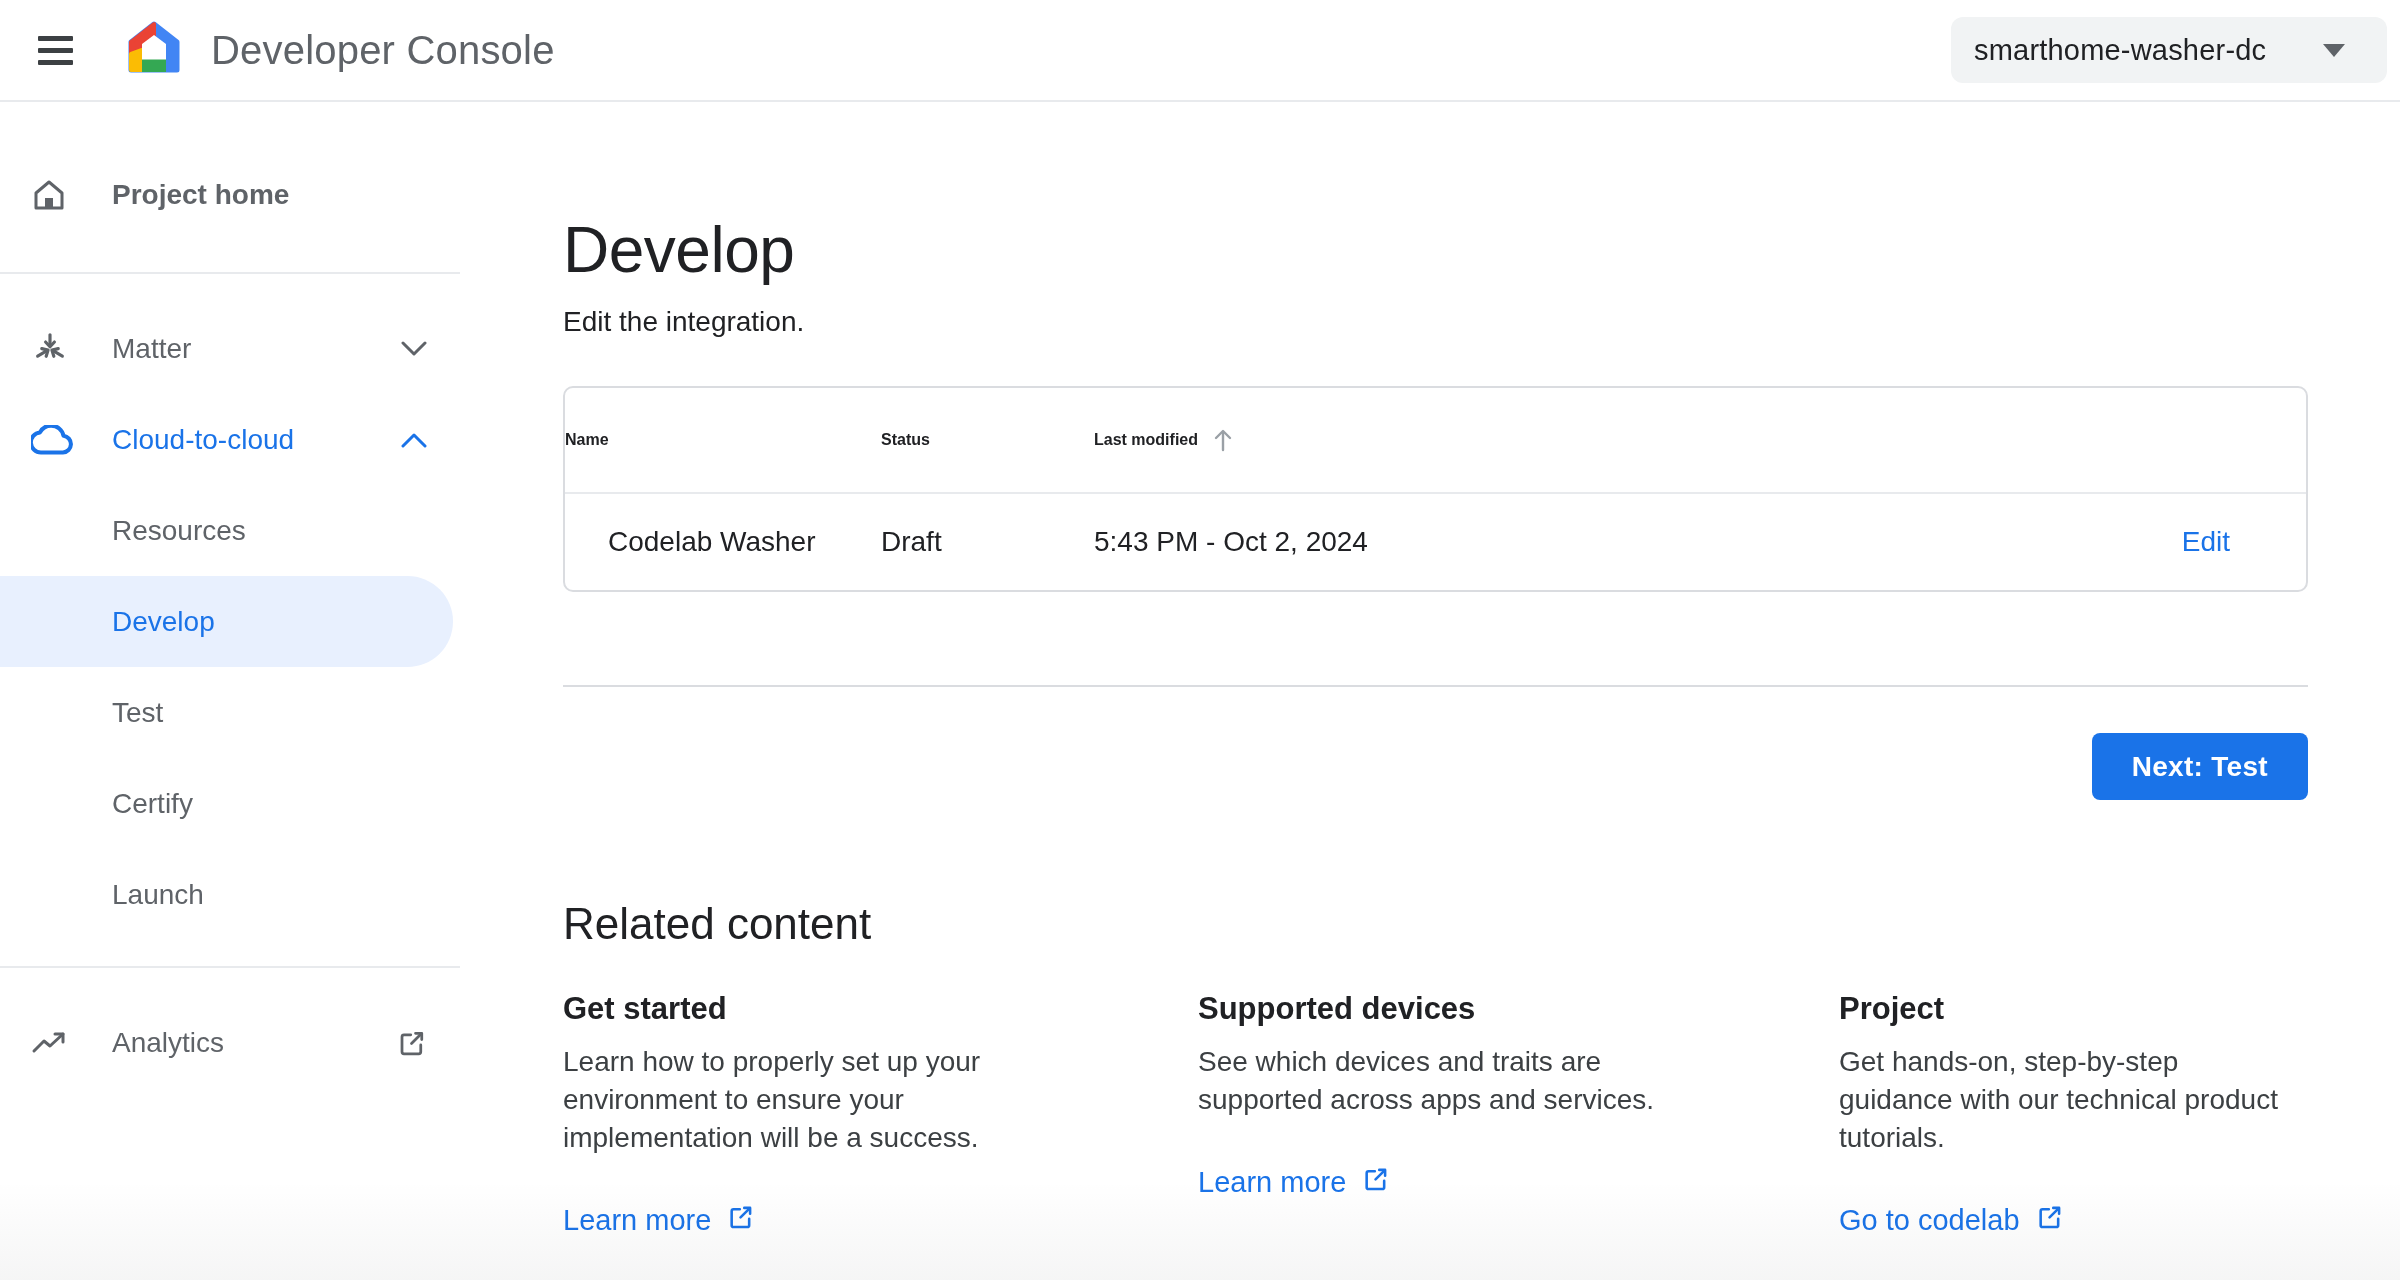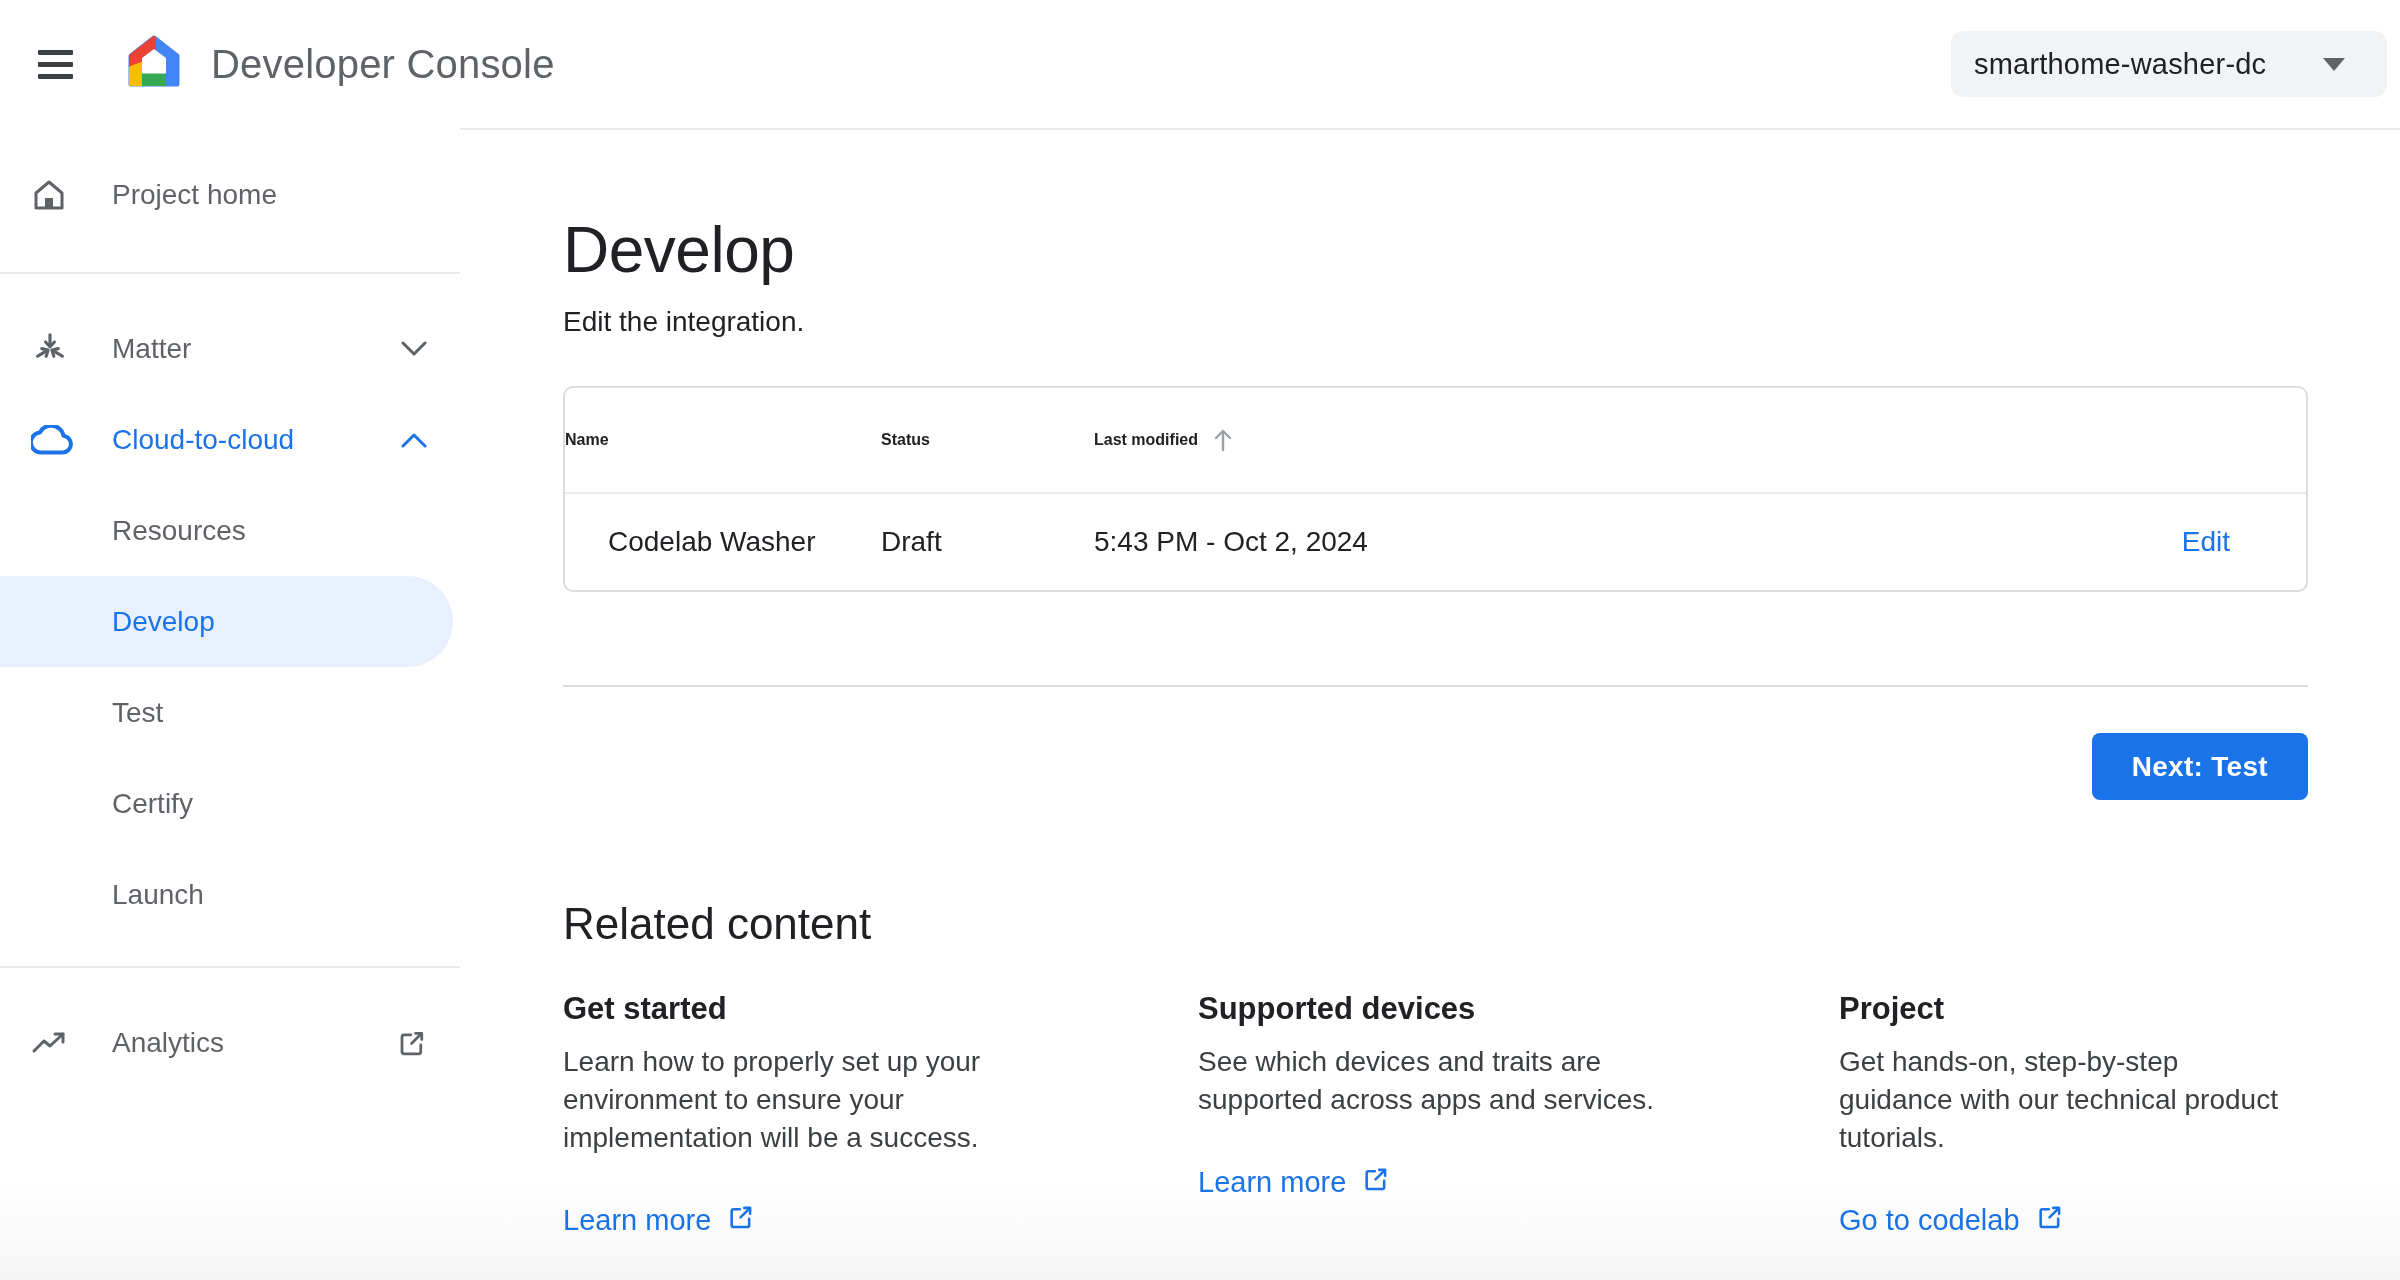--- a/index.html
+++ b/index.html
@@ -10,21 +10,21 @@
     --button-text:#ffffff;
   }
   *{box-sizing:border-box; margin:0; padding:0;}
   html,body{width:2400px; height:1280px; overflow:hidden;}
   body{
     font-family:"Liberation Sans", sans-serif;
     background:#ffffff; color:var(--text-primary); position:relative;
   }
   
   .topbar{
-    position:absolute; top:0; left:0; width:2400px; height:130px;
+    position:absolute; top:0; left:0; width:2400px; height:102px;
     background:#fff; border-bottom:2px solid var(--divider);
     display:flex; align-items:center;
   }
   .hamburger{
     margin-left:38px; width:35px; height:29px; background:none; border:none; cursor:pointer;
     display:flex; flex-direction:column; justify-content:space-between; padding:0;
   }
   .hamburger span{display:block; width:35px; height:5px; background:#3c4043; border-radius:1px;}
   .brand{display:flex; align-items:center; margin-left:52px;}
   .brand svg{display:block;}
@@ -50,21 +50,21 @@
   .nav-item .nav-icon{width:44px; margin-left:31px; display:flex; align-items:center;}
   .nav-item .label{margin-left:37px;}
   .nav-sub .label{margin-left:112px;}
   .nav-item .trail{margin-left:auto; margin-right:33px; display:flex; align-items:center;}
   .sb-divider{height:2px; background:var(--divider); width:460px;}
   .nav-blue{color:var(--accent);}
   .nav-sub.selected{
     width:453px; background:var(--selected-bg); border-radius:0 46px 46px 0;
     color:var(--accent);
   }
-  .item-project-home{height:90px; margin-top:32px;}
+  .item-project-home{height:90px; margin-top:32px;font-weight:bold;}
   .divider-1{margin-top:32px;}
   .item-matter{margin-top:29px;}
   .divider-2{margin-top:26px;}
   .item-analytics{height:90px; margin-top:30px;}
   
   .main{position:absolute; top:118px; left:563px; width:1745px;}
   h1.page-title{font-size:64px; font-weight:400; line-height:72px; margin-top:96px; letter-spacing:-0.5px; color:var(--text-primary);}
   .page-subtitle{font-size:28px; line-height:36px; margin-top:18px; color:var(--text-primary);}
   .itable{
     margin-top:46px; border:2px solid var(--border); border-radius:10px; background:#fff;

